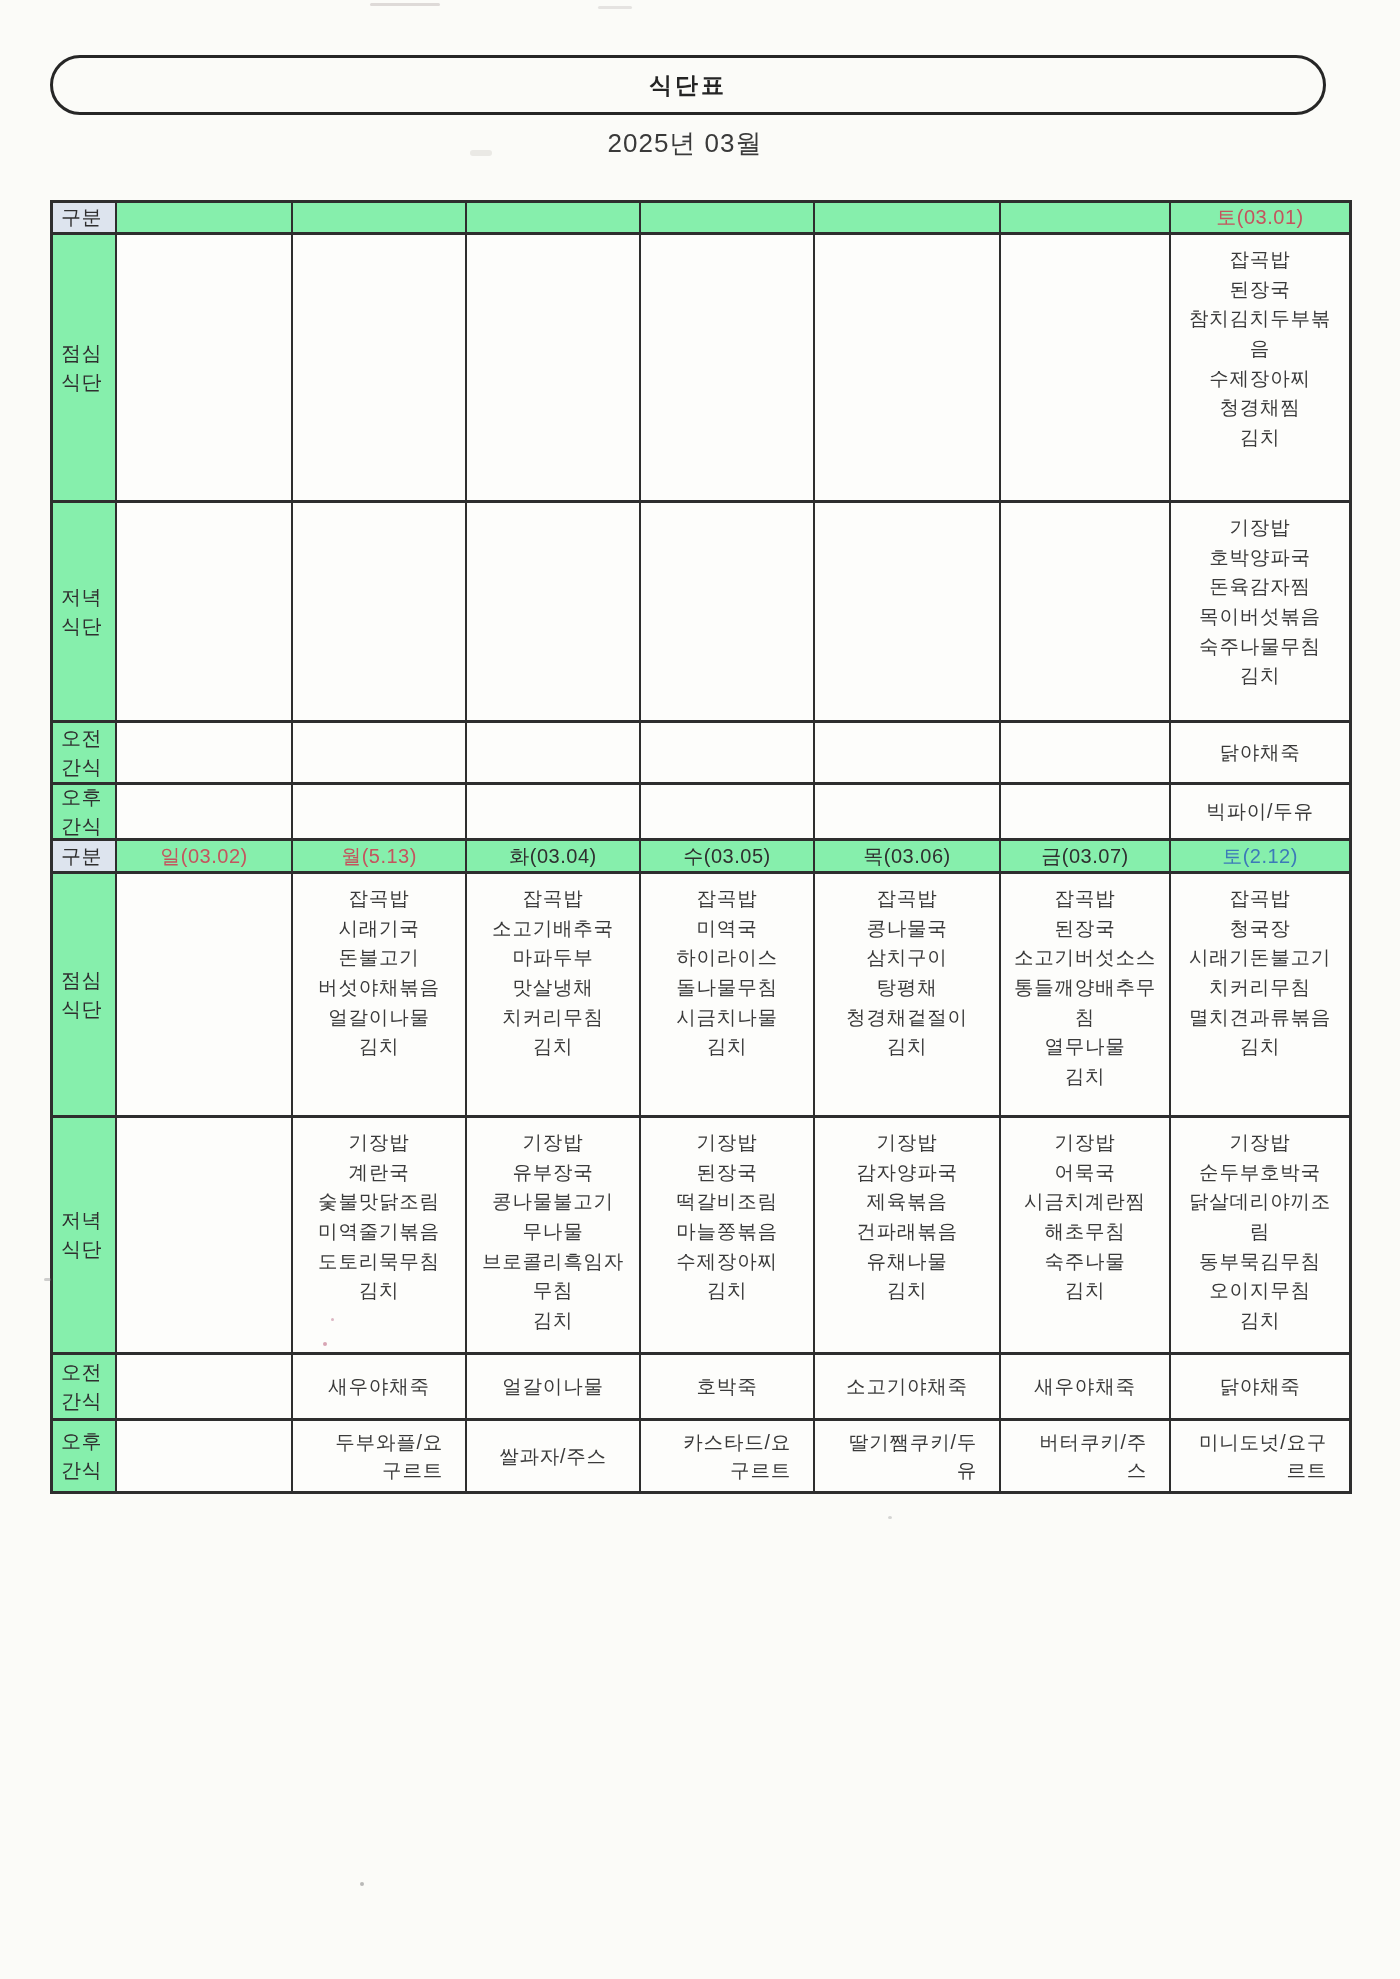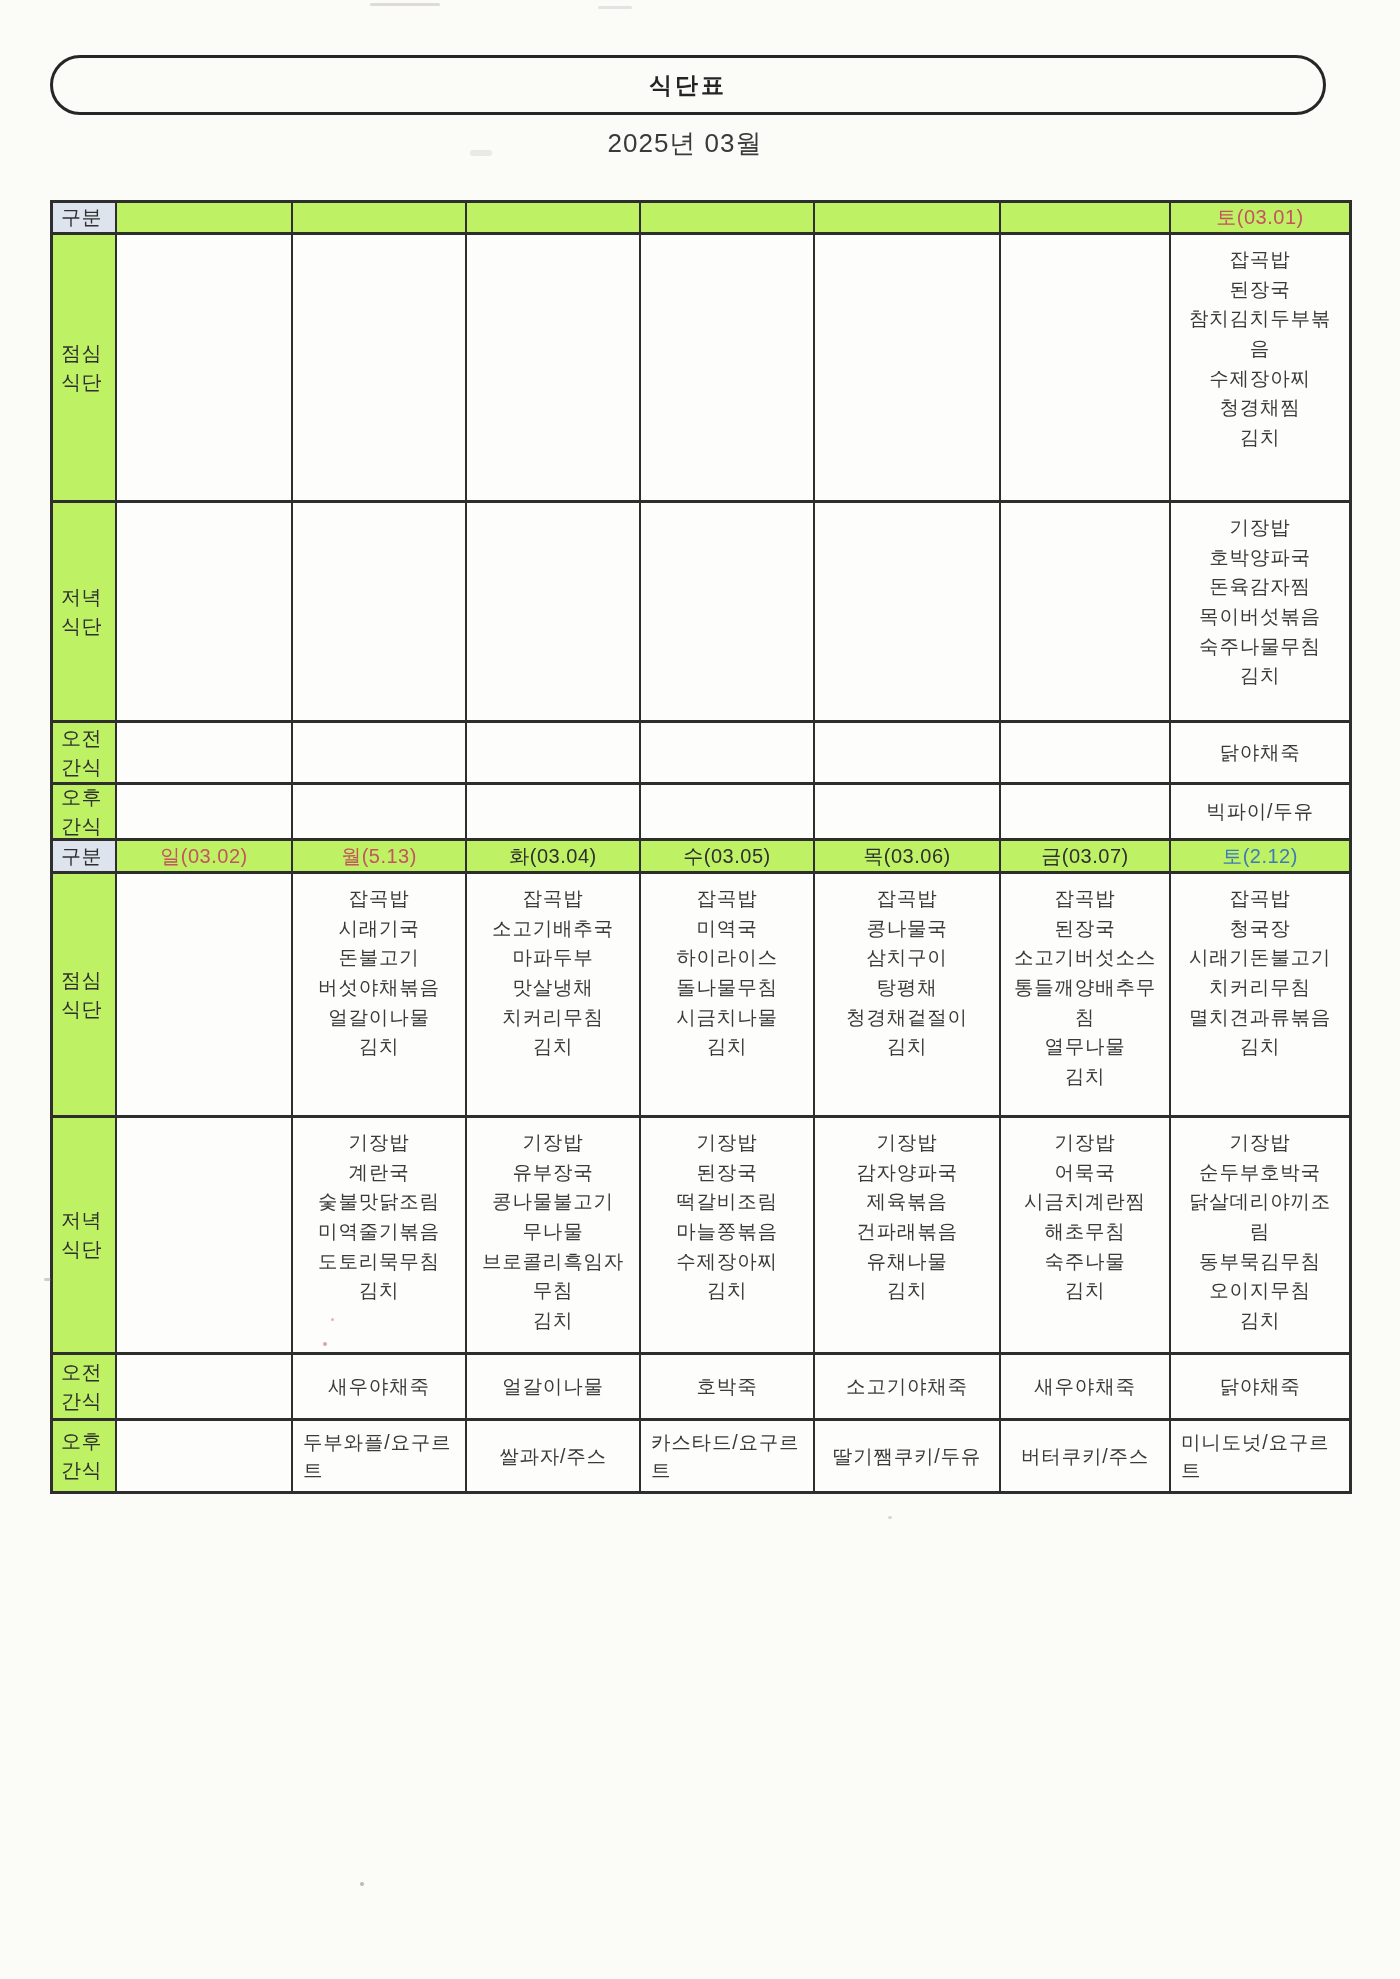--- a/index.html
+++ b/index.html
@@ -40,21 +40,21 @@
     background:#fdfdfb;
   }
   .c{
     border-right:2px solid #2e2e2e;
     border-bottom:3px solid #2e2e2e;
     box-sizing:border-box;
     overflow:hidden;
   }
   .c:nth-child(8n){border-right:none;}
   .c.lastrow{border-bottom:none;}
-  .hd,.lab{background:#bef264;}
+  .hd,.lab{background:#86efac;}
   .hd{
     display:flex;align-items:center;justify-content:center;
     font-size:20px;letter-spacing:0.5px;color:#2f2f2f;
   }
   .corner,.lab{
     display:flex;align-items:center;justify-content:flex-start;
     font-size:20px;line-height:1.45;color:#2f2f2f;
     padding-left:8px;
     word-break:break-all;letter-spacing:0.5px;
   }
@@ -62,23 +62,23 @@
   .meal{
     white-space:pre-line;
     text-align:center;
     font-size:19.5px;line-height:1.52;letter-spacing:0.8px;
     padding:10px 10px 16px 10px;
     word-break:break-all;
     color:#3a3a3a;
   }
   .snack{
     display:flex;align-items:center;justify-content:center;
-    text-align:left;
+    text-align:right;
     font-size:19.5px;line-height:1.45;letter-spacing:0.8px;
-    padding:0 10px;
+    padding:0 22px;
     word-break:break-all;
     color:#3a3a3a;
   }
 
   
   .artifact{position:absolute;border-radius:50%;pointer-events:none;}
   .a1{left:323px;top:1342px;width:4px;height:4px;background:#c06a86;opacity:.6;}
   .a2{left:331px;top:1318px;width:3px;height:3px;background:#b45f7e;opacity:.45;}
   .a3{left:44px;top:1278px;width:7px;height:3px;background:#8b8b8b;opacity:.4;border-radius:2px;}
   .a4{left:888px;top:1516px;width:4px;height:3px;background:#9a9a9a;opacity:.4;}

